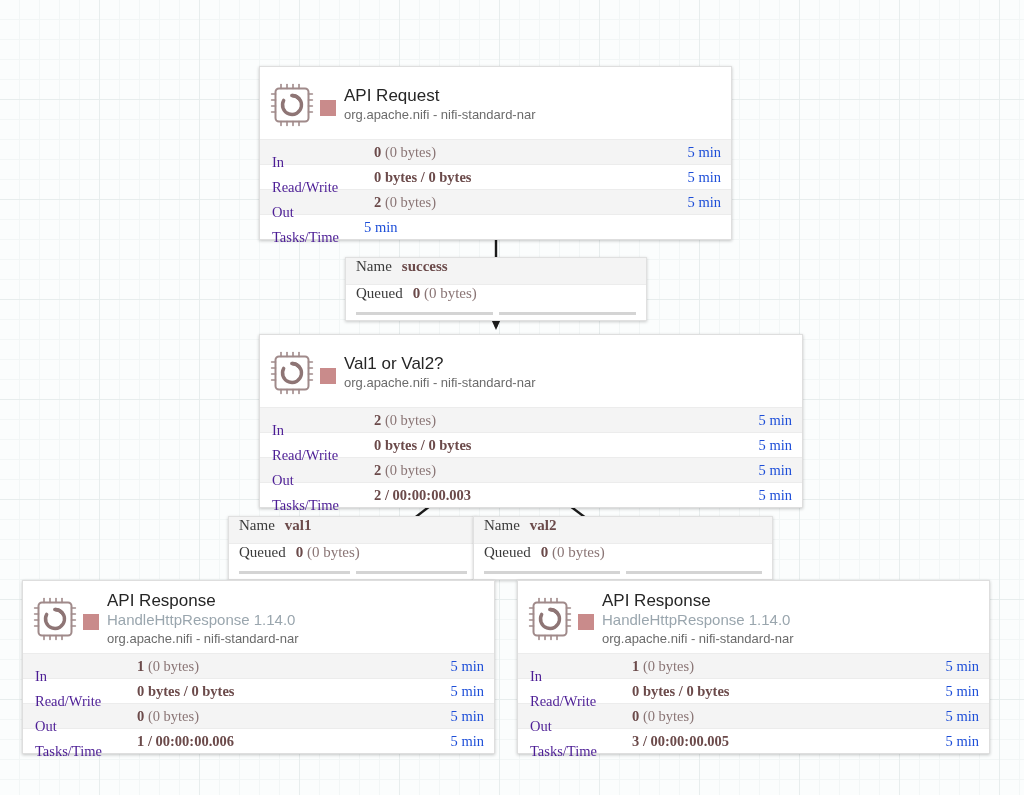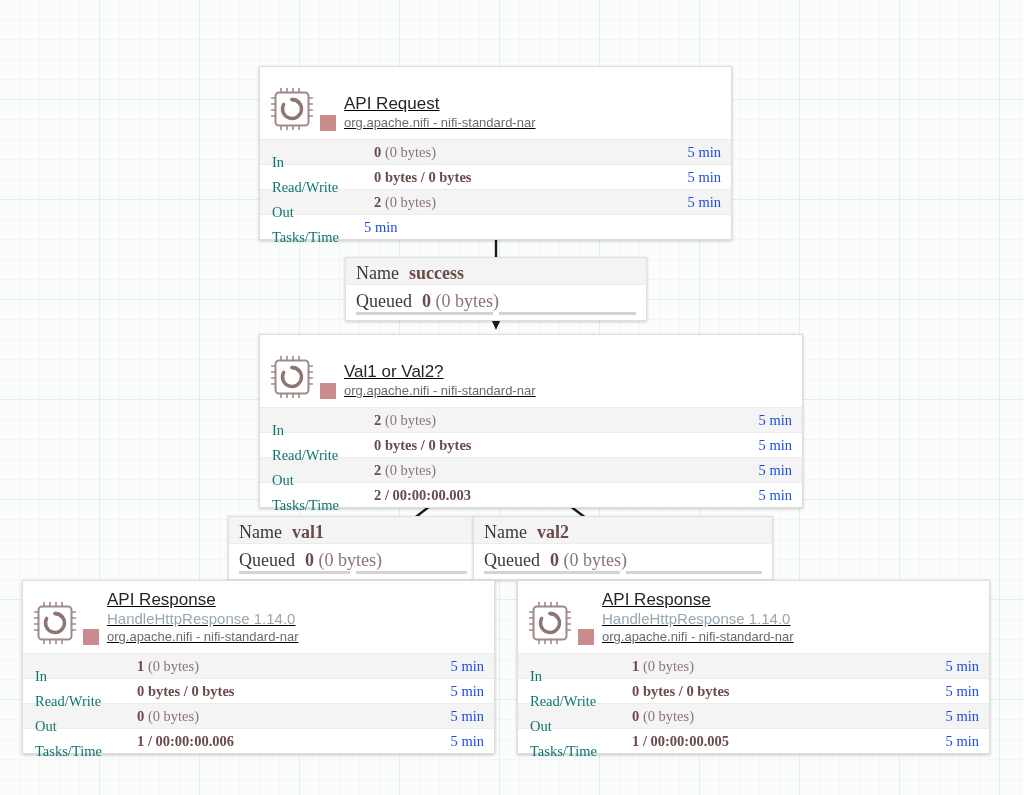--- a/index.html
+++ b/index.html
@@ -42,25 +42,24 @@
   
   .processor {
     position: absolute;
     background: #ffffff;
     border: 1px solid #dedede;
     box-shadow: 0 1px 3px rgba(0,0,0,0.22);
     box-sizing: border-box;
   }
   .proc-header {
     display: flex;
-    align-items: flex-end;
+    align-items: center;
     padding: 10px 10px 8px 10px;
     height: 72px;
     box-sizing: border-box;
-    text-decoration: underline;
   }
   .proc-icon {
     width: 44px;
     height: 44px;
     flex: 0 0 44px;
     margin-right: 6px;
     margin-top: 2px;
   }
   .status-dot {
     width: 16px;
@@ -105,21 +104,21 @@
     font-family: "Liberation Serif", serif;
     font-size: 14.5px;
     color: #3a3a3a;
     padding: 0 10px 0 12px;
     box-sizing: border-box;
     white-space: nowrap;
   }
   .stat-row.shaded { background: #f4f4f4; }
   .stat-label {
     flex: 0 0 auto;
-    color: #0f766e;
+    color: #4c1d95;
     margin-top: 20px;
   }
   .stat-value {
     flex: 1 1 auto;
     margin-left: 10px;
     color: #6b4a4a;
     font-weight: bold;
   }
   .stat-value .muted {
     color: #8a7575;
@@ -139,24 +138,24 @@
   .connection {
     position: absolute;
     background: #ffffff;
     border: 1px solid #e0e0e0;
     box-shadow: 0 1px 3px rgba(0,0,0,0.2);
     box-sizing: border-box;
     font-family: "Liberation Serif", serif;
   }
   .conn-row {
     display: flex;
-    align-items: flex-end;
+    align-items: flex-start;
     height: 27px;
     padding: 0 10px;
-    font-size: 18px;
+    font-size: 15px;
     box-sizing: border-box;
     white-space: nowrap;
   }
   .conn-row.top { background: #f4f4f4; border-bottom: 1px solid #ececec; }
   .conn-key { color: #3a3a3a; }
   .conn-val {
     margin-left: 10px;
     color: #6b4a4a;
     font-weight: bold;
   }
@@ -503,20 +502,20 @@
       <span class="stat-label lbl-w" style="width:92px;">Out</span>
       <span class="stat-value">
         <span>0</span>
         <span class="muted">(0 bytes)</span>
       </span>
       <span class="stat-time">5 min</span>
     </div>
     <div class="stat-row">
       <span class="stat-label lbl-w" style="width:92px;">Tasks/Time</span>
       <span class="stat-value">
-        <span>1 / 00:00:00.005</span>
+        <span>3 / 00:00:00.005</span>
         <span class="muted"></span>
       </span>
       <span class="stat-time">5 min</span>
     </div>
   </div>
 
 </div>
 
 </body></html>

